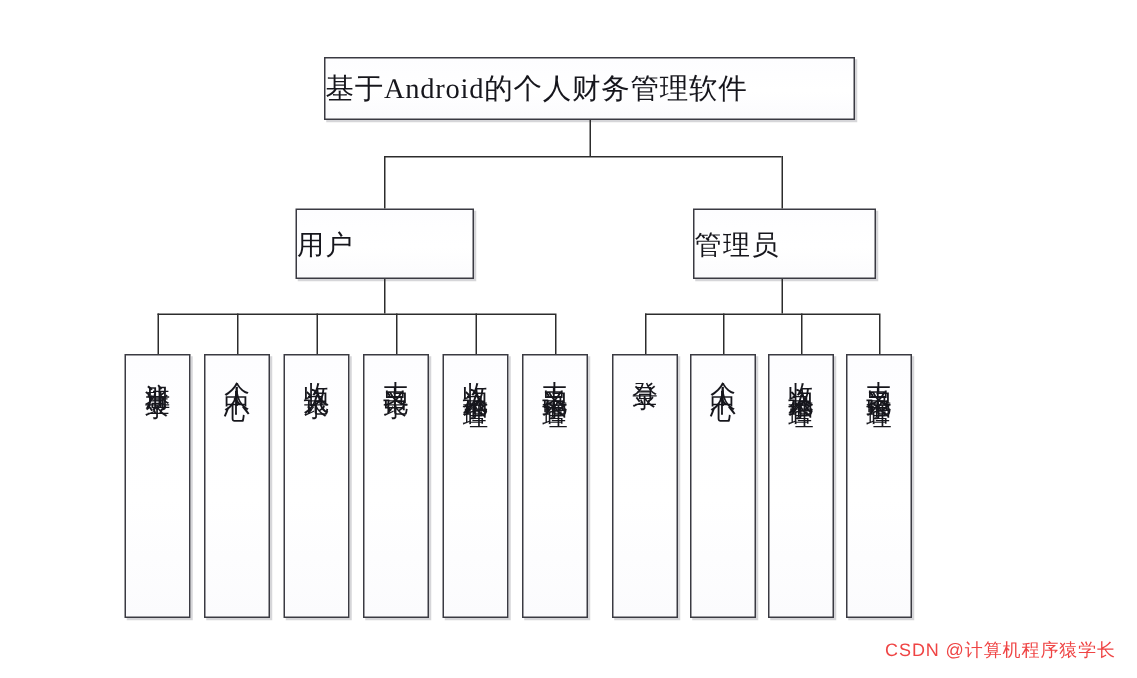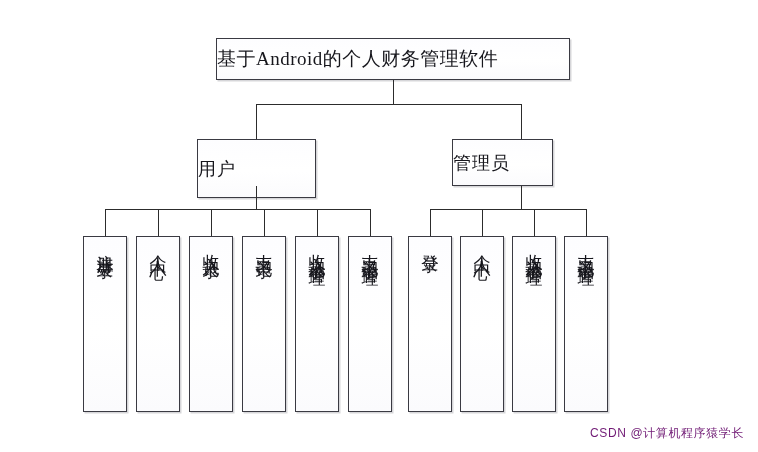--- a/index.html
+++ b/index.html
@@ -71,21 +71,21 @@
     white-space: nowrap;
   }
 
   
   .watermark {
     position: absolute;
     right: 14px;
     bottom: 10px;
     font-family: "Liberation Sans", "DejaVu Sans", sans-serif;
     font-size: 12px;
-    color: #701a75;
+    color: #ef4444;
     letter-spacing: 0.6px;
     white-space: nowrap;
     user-select: none;
   }
 </style>
 </head>
 <body>
 
 <div id="canvas">
 
@@ -93,25 +93,25 @@
     <span>基于Android的个人财务管理软件</span>
   </div>
 
   <div class="line-v" style="left:393px; top:80px; height:24px;"></div>
 
   <div class="line-h" style="left:256px; top:104px; width:265px;"></div>
 
   <div class="line-v" style="left:256px; top:104px; height:35px;"></div>
   <div class="line-v" style="left:521px; top:104px; height:35px;"></div>
 
-  <div class="node node-mid" style="left:197px; top:139px; width:119px; height:59px;">
+  <div class="node node-mid" style="left:197px; top:139px; width:119px; height:47px;">
     <span>用户</span>
   </div>
 
-  <div class="node node-mid" style="left:452px; top:139px; width:101px; height:47px;">
+  <div class="node node-mid" style="left:462px; top:139px; width:122px; height:47px;">
     <span>管理员</span>
   </div>
 
   <div class="line-v" style="left:256px; top:186px; height:23px;"></div>
   <div class="line-h" style="left:105px; top:209px; width:265px;"></div>
   <div class="line-v" style="left:105px; top:209px; height:27px;"></div>
   <div class="line-v" style="left:158px; top:209px; height:27px;"></div>
   <div class="line-v" style="left:211px; top:209px; height:27px;"></div>
   <div class="line-v" style="left:264px; top:209px; height:27px;"></div>
   <div class="line-v" style="left:317px; top:209px; height:27px;"></div>

